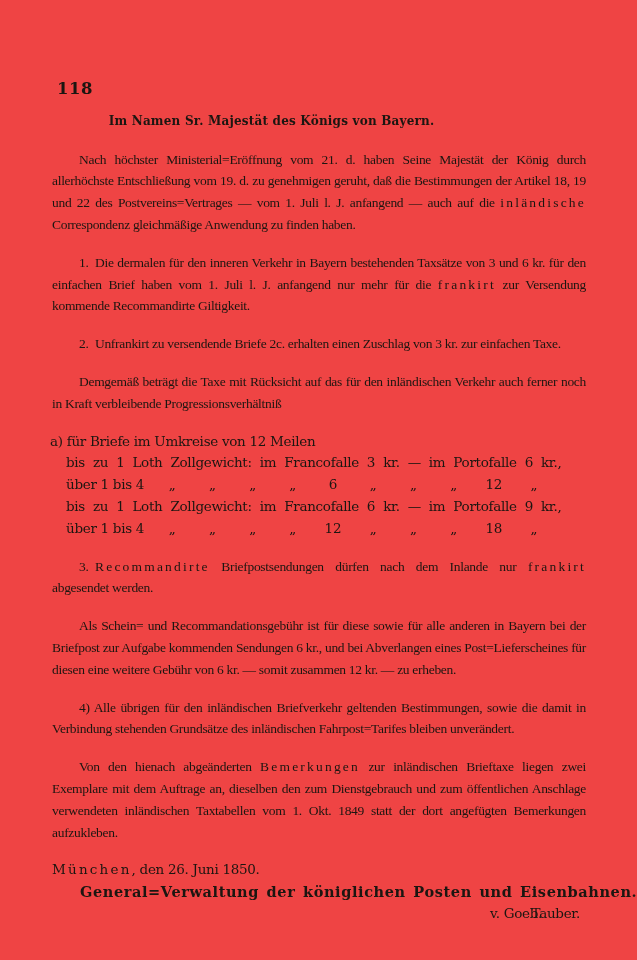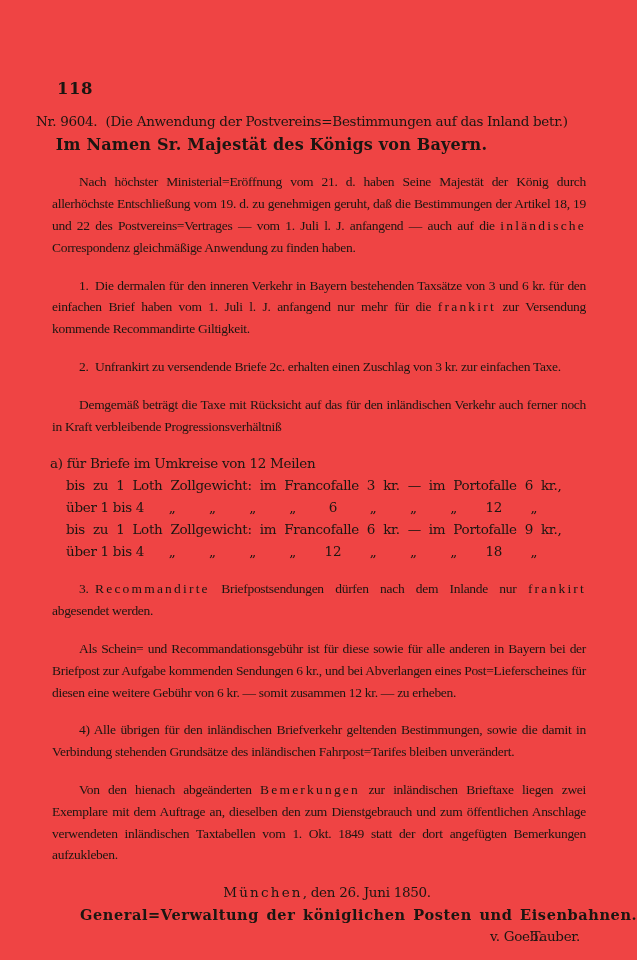--- a/index.html
+++ b/index.html
@@ -27,35 +27,35 @@
     font-size: 16.5px;
     padding-left: 21px;
     margin-bottom: 11px;
     letter-spacing: 0.5px;
   }
   .docline { display: flex; margin-bottom: 1px; }
   .docnum { white-space: nowrap; }
   .subject { flex: 1; text-align: center; padding-right: 26px; }
   .title {
     font-weight: bold;
-    font-size: 16px;
+    font-size: 12px;
     text-align: center;
     padding-right: 95px;
     margin-bottom: 3px;
     letter-spacing: 0.2px;
   }
   .para { margin: 16px; text-indent: 27px; text-align: justify; font-family: Liberation Serif, serif; }
   .gsp { letter-spacing: 2.2px; }
   .t-item { padding-left: 14px; }
   .t-row { padding-left: 30px; word-spacing: 4px; white-space: nowrap; }
   .t-ditto { padding-left: 30px; display: flex; }
   .t-lab { width: 86px; flex: none; }
   .t-cells { display: flex; width: 402px; }
   .t-cell { flex: 1; text-align: center; }
-  .dateline { padding-left: 16px; text-align: center; }
+  .dateline { padding-left: 16px; }
   .org {
     padding-left: 44px;
     font-size: 14.5px;
     font-weight: bold;
     letter-spacing: 0.6px;
     word-spacing: 2px;
     white-space: nowrap;
     text-align: center;
   }
   .sigrow { position: relative; height: 22px; }
@@ -63,24 +63,20 @@
   .sig-right { position: absolute; right: 22px; }
 </style>
 </head>
 <body>
 
 <div class="page">
   <div class="content">
 
     <div class="page-number">118</div>
 
-    <div class="docline">
-      <span class="docnum">Nr. 9604.</span>
-      <span class="subject">(Die Anwendung der Postvereins=Bestimmungen auf das Inland betr.)</span>
-    </div>
 
     <div class="title">Im Namen Sr. Majestät des Königs von Bayern.</div>
 
     <p class="para"><span>Nach höchster Ministerial=Eröffnung vom 21. d. haben Seine Majestät der König durch allerhöchste Entschließung vom 19. d. zu genehmigen geruht, daß die Bestimmungen der Artikel 18, 19 und 22 des Postvereins=Vertrages — vom 1. Juli l. J. anfangend — auch auf die </span><span class="gsp">inländische</span><span> Correspondenz gleichmäßige Anwendung zu finden haben.</span></p>
 
 
     <p class="para"><span>1. Die dermalen für den inneren Verkehr in Bayern bestehenden Taxsätze von 3 und 6 kr. für den einfachen Brief haben vom 1. Juli l. J. anfangend nur mehr für die </span><span class="gsp">frankirt</span><span> zur Versendung kommende Recommandirte Giltigkeit.</span></p>
 
     <p class="para">2. Unfrankirt zu versendende Briefe 2c. erhalten einen Zuschlag von 3 kr. zur einfachen Taxe.</p>
 

